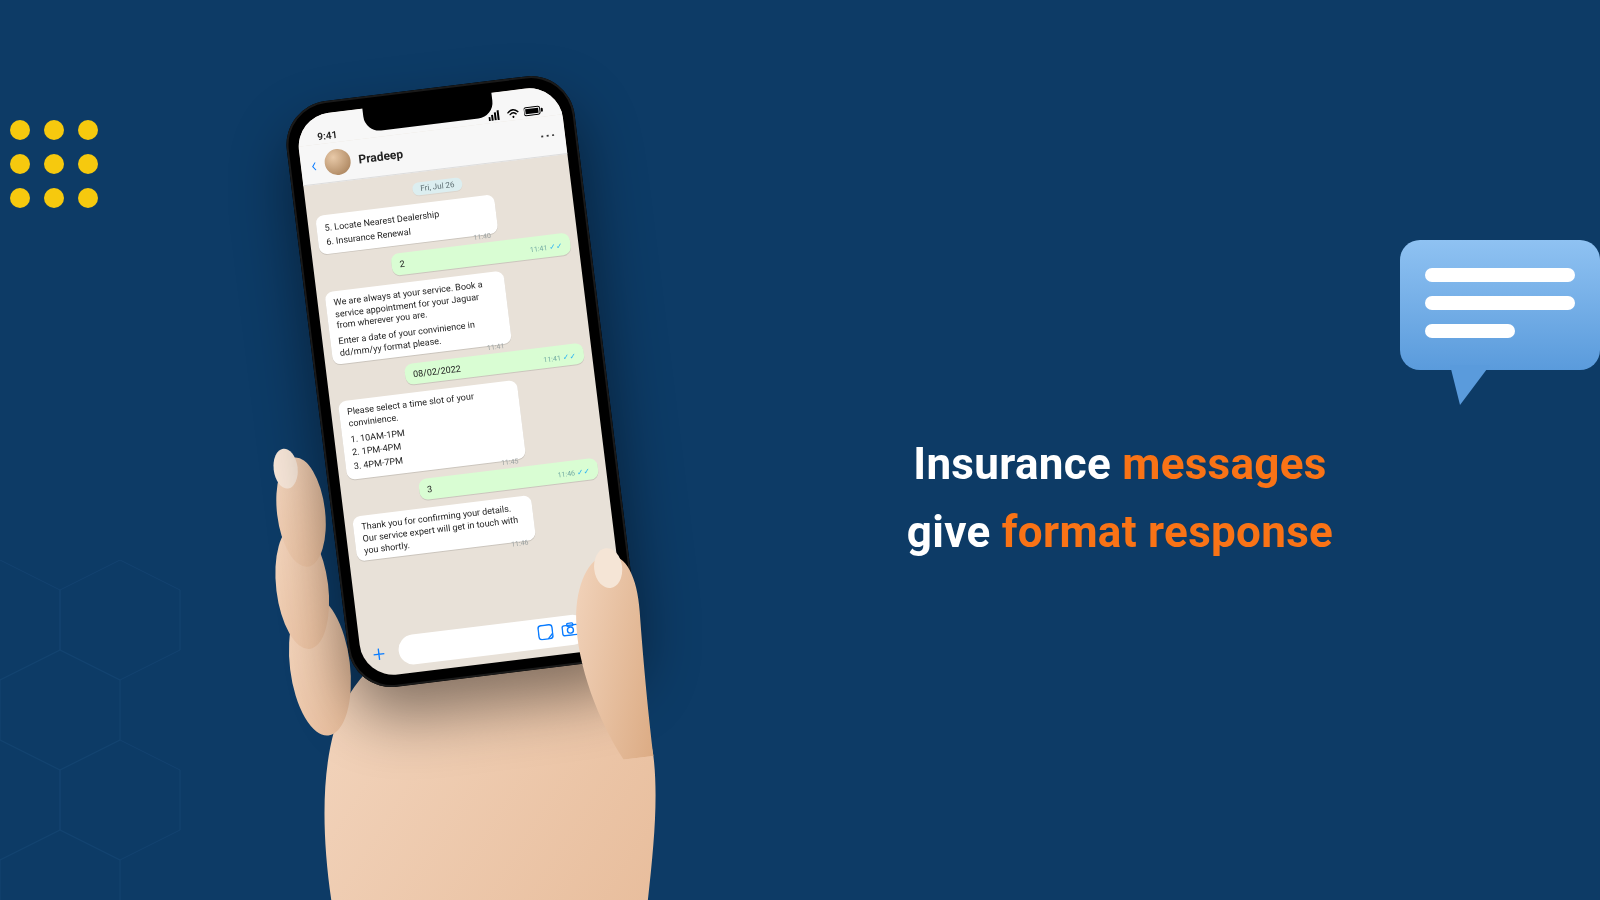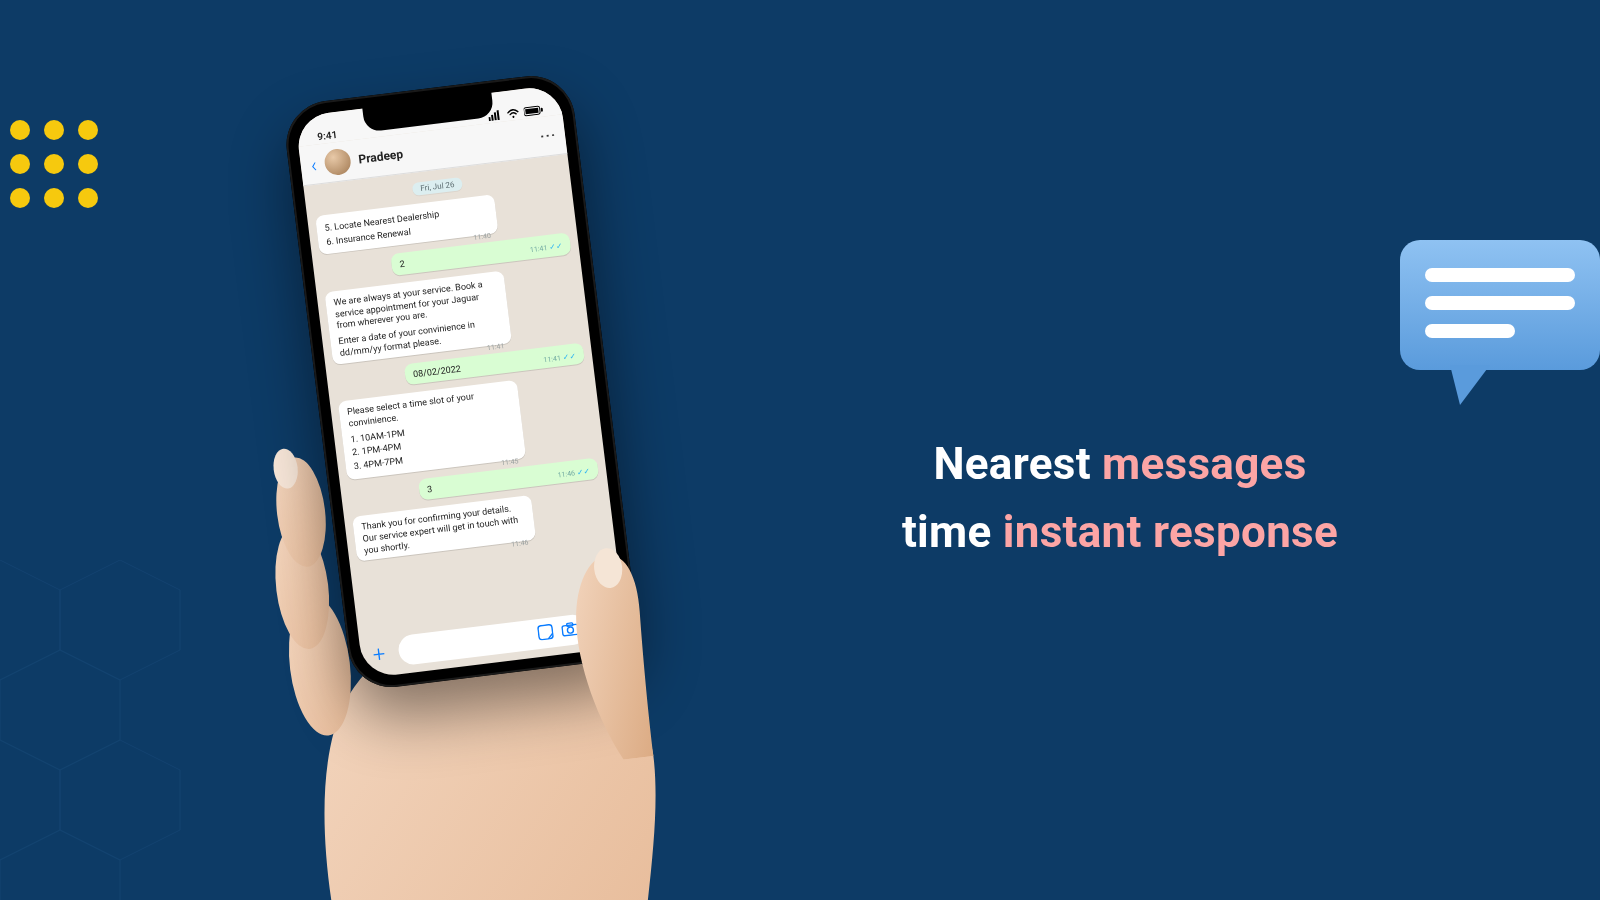--- a/index.html
+++ b/index.html
@@ -51,21 +51,21 @@
     top: 430px;
     left: 750px;
     width: 740px;
     text-align: center;
     font-weight: 700;
     font-size: 44px;
     line-height: 1.55;
     color: #ffffff;
     letter-spacing: 0.3px;
   }
-  .headline .accent { color: #fca5a5; }
+  .headline .accent { color: #f97316; }
 
   
   .hand-phone {
     position: absolute;
     top: 90px;
     left: 180px;
     width: 520px;
     height: 810px;
     transform: rotate(-7deg);
   }
@@ -290,22 +290,22 @@
       <rect x="20" y="10" rx="20" ry="20" width="200" height="130" fill="url(#bubbleGrad)"></rect>
       <polygon points="70,135 110,135 80,175" fill="#5a9bdc"></polygon>
       <rect x="45" y="38" width="150" height="14" rx="7" fill="#ffffff"></rect>
       <rect x="45" y="66" width="150" height="14" rx="7" fill="#ffffff"></rect>
       <rect x="45" y="94" width="90" height="14" rx="7" fill="#ffffff"></rect>
     </g>
   </svg>
 </div>
 
 <div class="headline">
-  <span>Nearest </span><span class="accent">messages</span><br>
-  <span>time </span><span class="accent">instant response</span><br>
+  <span>Insurance </span><span class="accent">messages</span><br>
+  <span>give </span><span class="accent">format response</span><br>
 </div>
 
 <div class="hand-phone">
 
   <svg class="hand" viewBox="0 0 520 720">
     <defs>
       <linearGradient id="skin" x1="0" y1="0" x2="1" y2="1">
         <stop offset="0%" stop-color="#f3d6bf"></stop>
         <stop offset="100%" stop-color="#e6b996"></stop>
       </linearGradient>

